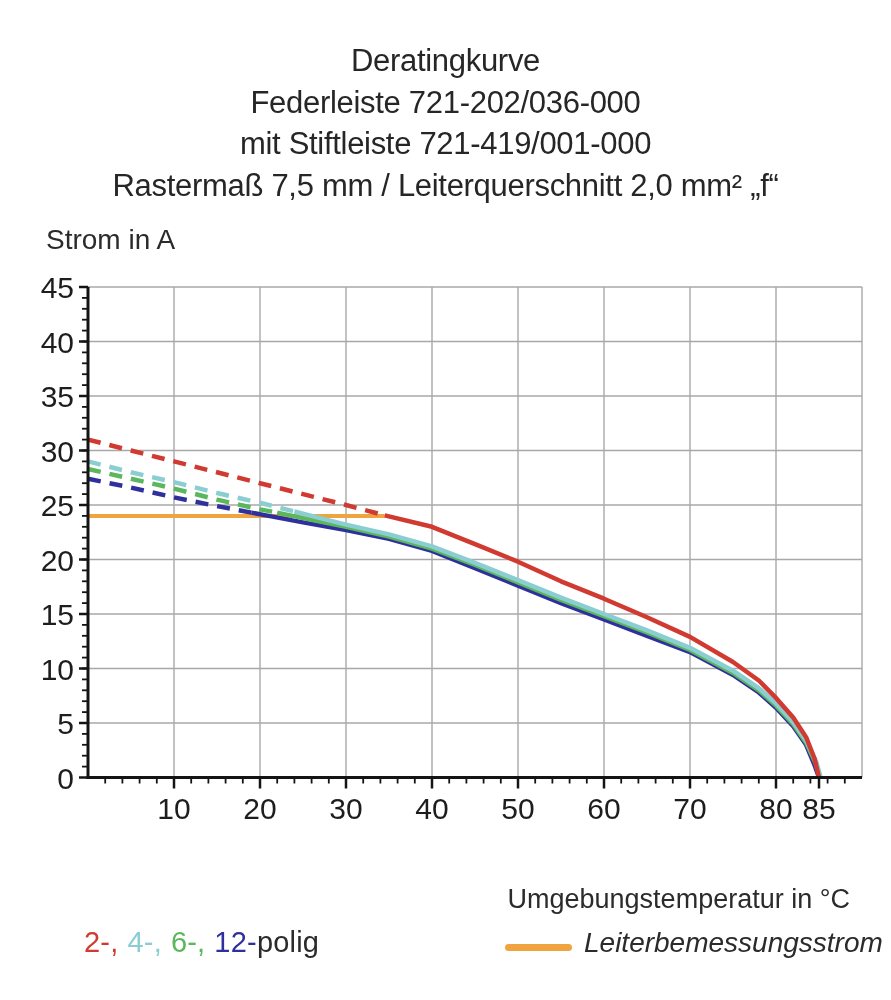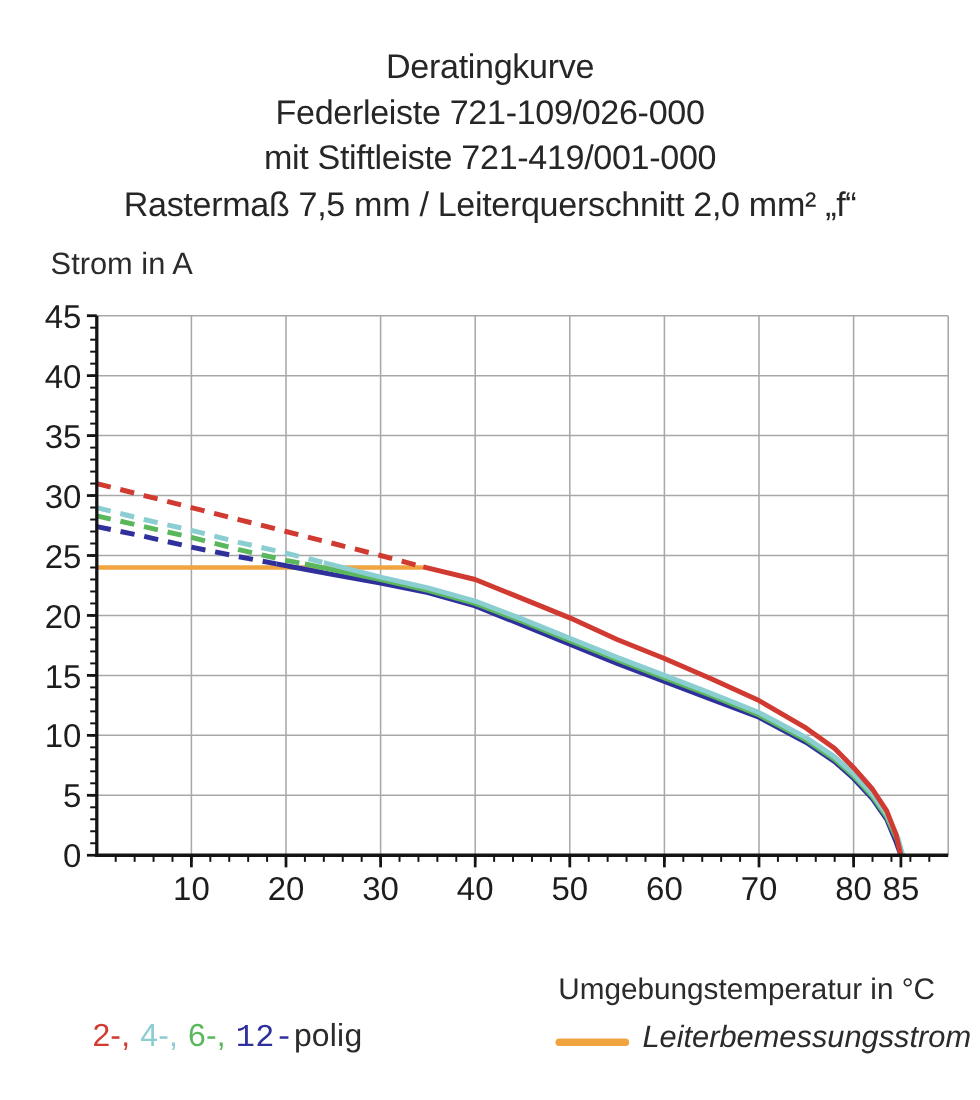--- a/index.html
+++ b/index.html
@@ -19,21 +19,21 @@
   }
   .x-axis-title {
     position: absolute; right: 41px; top: 842px;
     font-size: 27px; color: #2b2b2b; margin-top: 42px;
   }
   .legend-poles {
     position: absolute; left: 84px; top: 926px;
     font-size: 29px; letter-spacing: 0.2px;
   }
   .legend-poles .pole { margin-right: 9px; }
-  .legend-poles .pole.last { margin-right: 0; font-family: Liberation Mono, monospace; }
+  .legend-poles .pole.last { margin-right: 0; }
   .legend-rated-swatch {
     position: absolute; left: 505px; top: 944px;
     width: 67px; height: 7px; border-radius: 3.5px; background: #efa440;
   }
   .legend-rated-label {
     position: absolute; left: 584px; top: 927px;
     font-size: 28px; color: #2b2b2b; font-style: italic;
   }
 </style>
 </head>
@@ -192,21 +192,21 @@
     <text x="74" y="570.5" text-anchor="end" fill="#1d1d1d" font-size="30px" font-family="&quot;Liberation Sans&quot;, sans-serif">20</text>
     <text x="74" y="516" text-anchor="end" fill="#1d1d1d" font-size="30px" font-family="&quot;Liberation Sans&quot;, sans-serif">25</text>
     <text x="74" y="461.5" text-anchor="end" fill="#1d1d1d" font-size="30px" font-family="&quot;Liberation Sans&quot;, sans-serif">30</text>
     <text x="74" y="407" text-anchor="end" fill="#1d1d1d" font-size="30px" font-family="&quot;Liberation Sans&quot;, sans-serif">35</text>
     <text x="74" y="352.5" text-anchor="end" fill="#1d1d1d" font-size="30px" font-family="&quot;Liberation Sans&quot;, sans-serif">40</text>
     <text x="74" y="298" text-anchor="end" fill="#1d1d1d" font-size="30px" font-family="&quot;Liberation Sans&quot;, sans-serif">45</text>
   </svg>
 
 <div class="title-block">
   <div>Deratingkurve</div>
-  <div>Federleiste 721-109/026-000</div>
+  <div>Federleiste 721-202/036-000</div>
   <div>mit Stiftleiste 721-419/001-000</div>
   <div>Rastermaß 7,5 mm / Leiterquerschnitt 2,0 mm² „f“</div>
 </div>
 
 <div class="y-axis-title">Strom in A</div>
 <div class="x-axis-title">Umgebungstemperatur in °C</div>
 
 <div class="legend-poles">
   <span class="pole" style="color: rgb(209, 58, 48);">2-,</span><span class="pole" style="color: rgb(139, 206, 210);">4-,</span><span class="pole" style="color: rgb(90, 183, 92);">6-,</span><span class="pole last" style="color: rgb(48, 48, 156);">12-</span><span>polig</span>
 </div>

